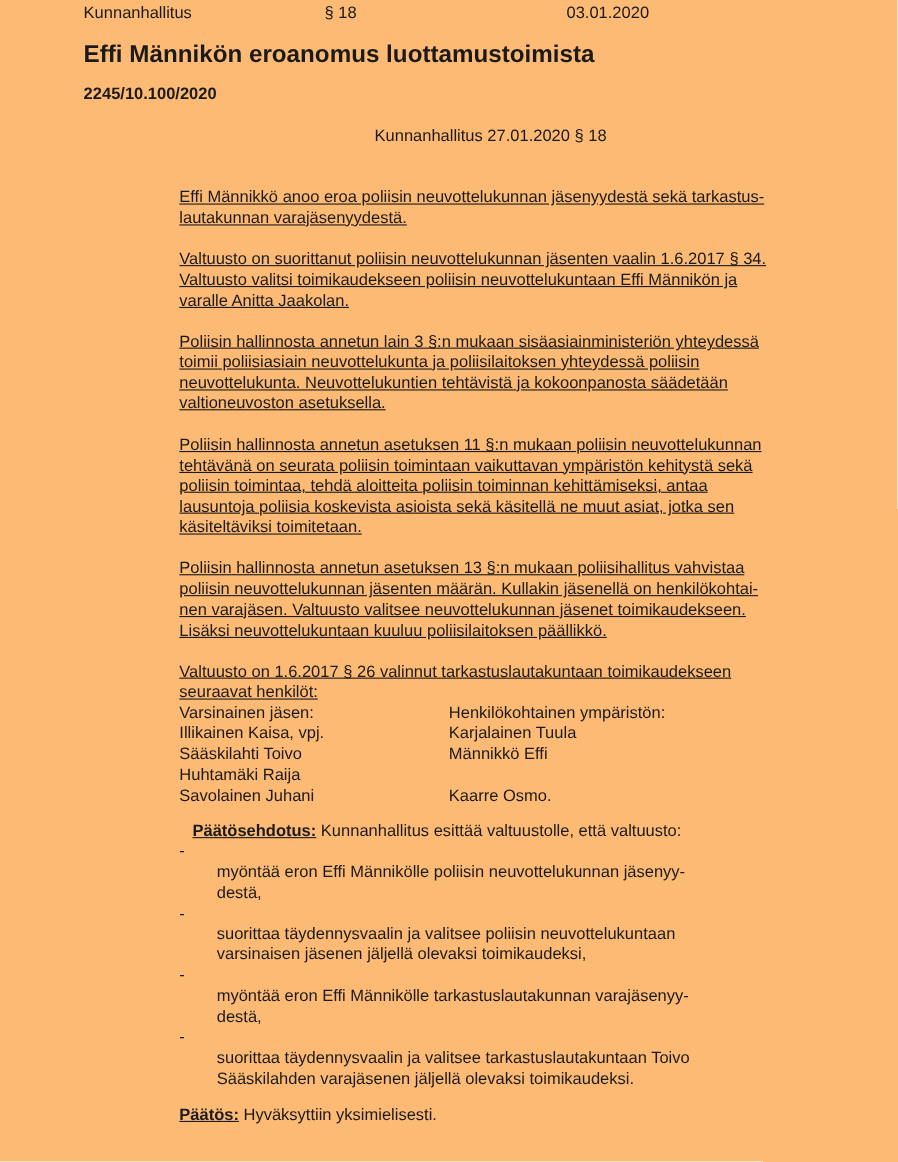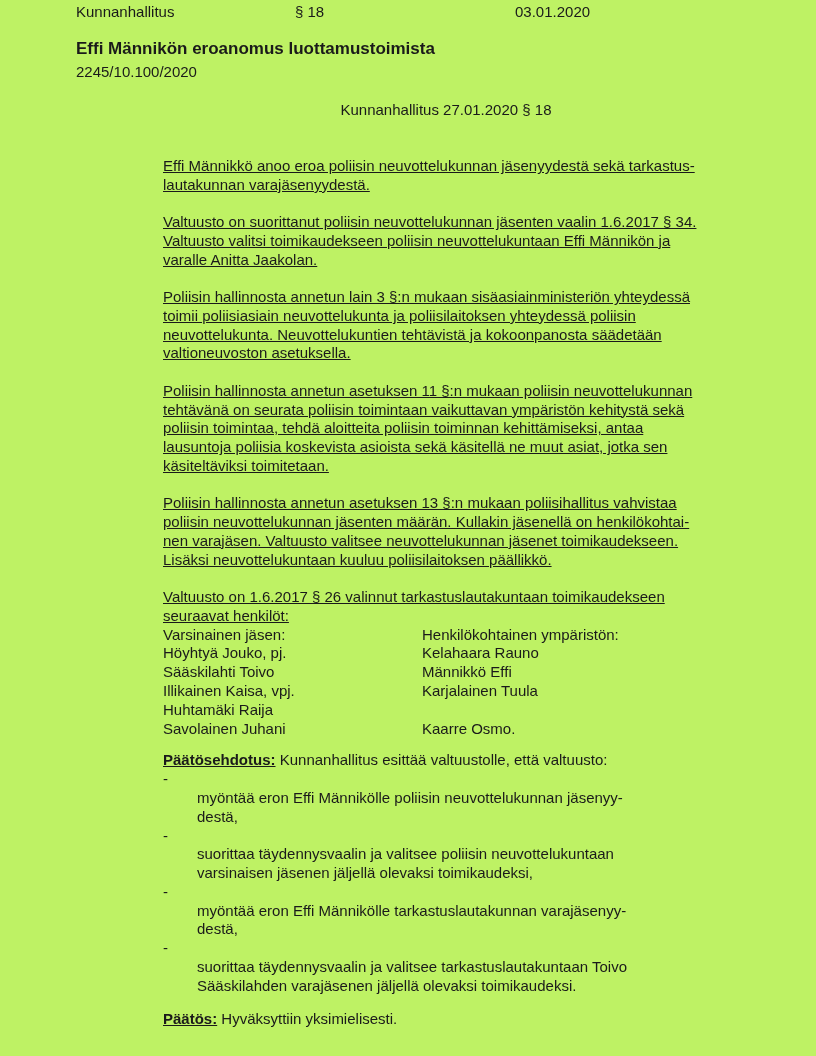--- a/index.html
+++ b/index.html
@@ -1,60 +1,60 @@
 <!DOCTYPE html>
 <html lang="fi"><head>
 <meta charset="utf-8">
 <title>Document</title>
 <style>
   html, body { margin: 0; padding: 0; background: #ffffff; }
   .page {
     position: relative;
     width: 816px;
     height: 1056px;
-    background: #bef264;
+    background: #fdba74;
     color: #1a1a1a;
     font-family: "Liberation Sans", "DejaVu Sans", sans-serif;
     font-size: 15px;
     line-height: 18.8px;
     box-sizing: border-box;
     padding-top: 3px;
     overflow: hidden;
   }
 
   
   .doc-header { margin-left: 76px; line-height: 17.5px; }
   .meta-row { display: flex; }
   .meta-org  { width: 219px; }
   .meta-par  { width: 220px; }
   .meta-date { flex: 1; }
 
   
   .doc-title {
     margin: 18px 0 0 76px;
-    font-size: 17px;
+    font-size: 22px;
     font-weight: bold;
     line-height: 20px;
   }
-  .case-number { margin: 4px 0 0 76px; }
+  .case-number { margin: 18px 0 0 76px; font-weight: bold; }
   .section-heading { margin: 20px 0 0 76px; text-align: center; }
 
   
   .body-block { margin-left: 163px; width: 620px; }
   .para { margin: 18.5px 0 0 0; white-space: pre-line; text-decoration: underline; }
   .para.first { margin-top: 37px; }
 
   
   .members { margin-top: 0; }
-  .member-row { display: flex; gap: 14px; }
+  .member-row { display: flex; }
   .member-left { width: 245px; }
   .member-right { flex: 1; }
 
   
-  .proposal-line { margin-top: 13px; }
+  .proposal-line { margin-top: 13px; margin-left: 12px; }
   .label-underline { font-weight: bold; text-decoration: underline; }
   .bullet-list { margin: 0; padding: 0; list-style: none; }
   .bullet-item { position: relative; padding-left: 34px; white-space: pre-line; }
   .bullet-marker { position: absolute; left: 0; top: 0; }
 
   .decision-line { margin-top: 14px; }
 </style>
 </head>
 <body>
 
@@ -94,30 +94,26 @@
 Lisäksi neuvottelukuntaan kuuluu poliisilaitoksen päällikkö.</p>
     <p class="para">Valtuusto on 1.6.2017 § 26 valinnut tarkastuslautakuntaan toimikaudekseen
 seuraavat henkilöt:</p>
 
     <div class="members">
       <div class="member-row">
         <span class="member-left">Varsinainen jäsen:</span>
         <span class="member-right">Henkilökohtainen ympäristön:</span>
       </div>
       <div class="member-row">
-        <span class="member-left">Höyhtyä Jouko, pj.</span>
-        <span class="member-right">Kelahaara Rauno</span>
+        <span class="member-left">Illikainen Kaisa, vpj.</span>
+        <span class="member-right">Karjalainen Tuula</span>
       </div>
       <div class="member-row">
         <span class="member-left">Sääskilahti Toivo</span>
         <span class="member-right">Männikkö Effi</span>
-      </div>
-      <div class="member-row">
-        <span class="member-left">Illikainen Kaisa, vpj.</span>
-        <span class="member-right">Karjalainen Tuula</span>
       </div>
       <div class="member-row">
         <span class="member-left">Huhtamäki Raija</span>
       </div>
       <div class="member-row">
         <span class="member-left">Savolainen Juhani</span>
         <span class="member-right">Kaarre Osmo.</span>
       </div>
     </div>
 

